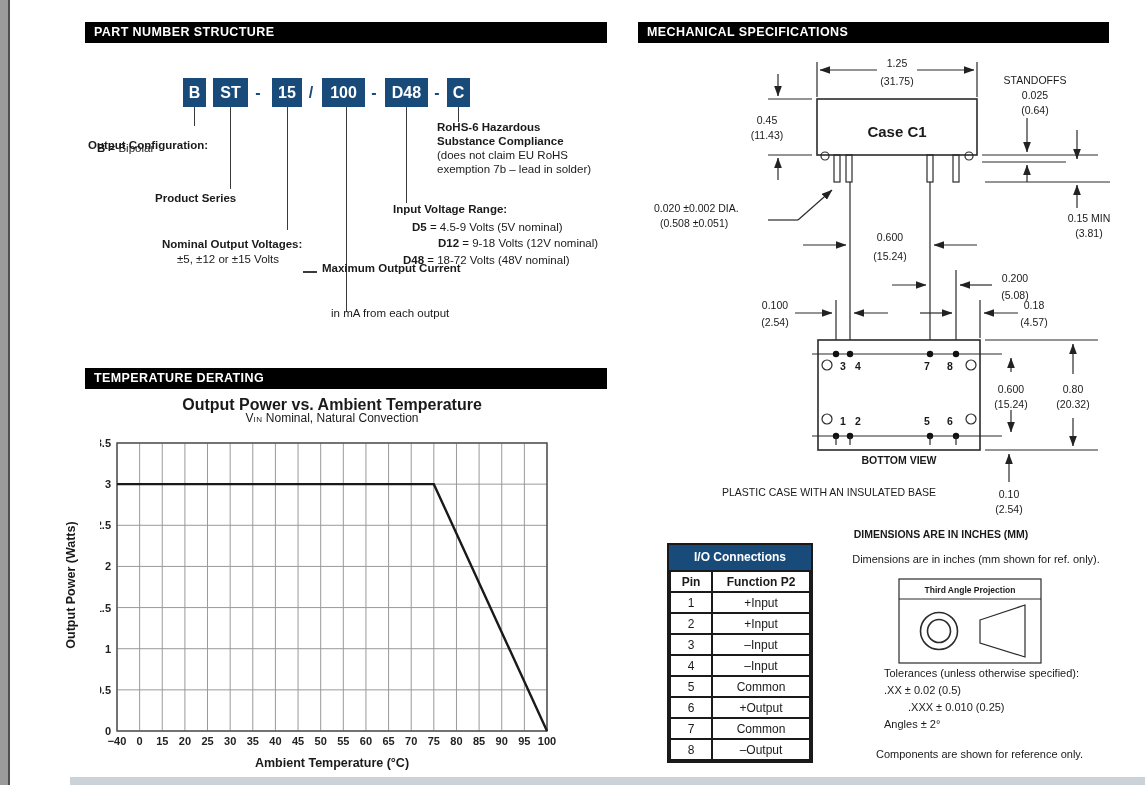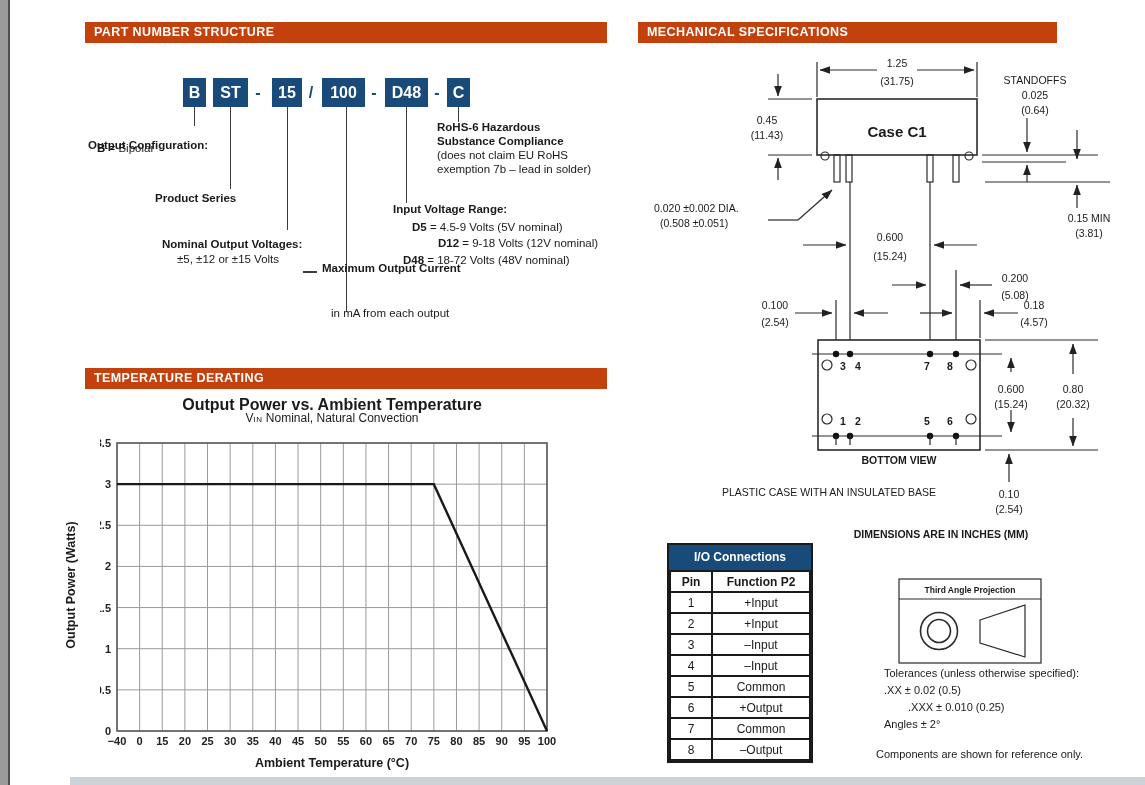--- a/index.html
+++ b/index.html
@@ -4,21 +4,21 @@
 <style>
   html,body{margin:0;padding:0;background:#ffffff;}
   #page{position:relative;width:1145px;height:785px;background:#ffffff;overflow:hidden;
         font-family:"Liberation Sans",sans-serif;color:#1a1a1a;}
   .abs{position:absolute;}
   
   #left-strip{left:0;top:0;width:8px;height:785px;background:#9b9b9b;}
   #left-line{left:8px;top:0;width:2px;height:785px;background:#4f4f4f;}
   #footer-bar{left:70px;top:777px;width:1075px;height:8px;background:#ccd3d8;}
   
-  .secbar{background:#c2410c;color:#ffffff;font-weight:bold;font-size:12.5px;
+  .secbar{background:#000000;color:#ffffff;font-weight:bold;font-size:12.5px;
           letter-spacing:.4px;line-height:21px;height:21px;padding-left:9px;box-sizing:border-box;}
   
   .pnbox{position:absolute;top:78px;height:29px;background:#184a7a;color:#fff;
          font-weight:bold;font-size:16px;text-align:center;line-height:29px;}
   .pnsep{position:absolute;top:78px;height:29px;color:#184a7a;font-weight:bold;
          font-size:16px;line-height:29px;text-align:center;width:12px;}
   .vline{position:absolute;width:1px;background:#3a3a3a;}
   .hdash{position:absolute;height:2px;background:#3a3a3a;}
   .lbl{position:absolute;font-size:11.5px;line-height:14px;white-space:nowrap;}
   .b{font-weight:bold;}
@@ -165,21 +165,21 @@
       <line x1="17" y1="49.14285714285717" x2="447" y2="49.14285714285717" stroke="#9a9a9a" stroke-width="1"></line>
       <text x="11" y="53.14285714285717" text-anchor="end">3</text>
       <line x1="17" y1="8" x2="447" y2="8" stroke="#9a9a9a" stroke-width="1"></line>
       <text x="11" y="12" text-anchor="end">3.5</text>
       <rect x="17" y="8" width="430" height="288" fill="none" stroke="#555555" stroke-width="1.5"></rect>
       <polyline points="17,49.14285714285717 333.8421052631579,49.14285714285717 447,296" fill="none" stroke="#1a1a1a" stroke-width="2.4"></polyline>
     </svg>
 
   <div class="abs axlabel" style="left:117px;top:756px;width:430px;text-align:center;">Ambient Temperature (°C)</div>
 
-  <div class="abs secbar" style="left:638px;top:22px;width:419px;">MECHANICAL SPECIFICATIONS</div>
+  <div class="abs secbar" style="left:638px;top:22px;width:471px;">MECHANICAL SPECIFICATIONS</div>
 
   <svg id="mech-svg" class="abs" style="left:640px;top:48px;" width="505" height="737" viewBox="0 0 505 737">
     <defs>
       <marker id="ah" markerWidth="9" markerHeight="6.6" refX="8.6" refY="3.3" orient="auto">
         <path d="M0,0 L9,3.3 L0,6.6 z" style="fill:#222;stroke:none"></path>
       </marker>
     </defs>
 
     <g>
       <rect class="thick" x="177" y="51" width="160" height="56"></rect>
@@ -374,18 +374,19 @@
             <td>Common</td>
           </tr>
       <tr>
             <td>8</td>
             <td>–Output</td>
           </tr>
     </tbody>
       </table>
   </div>
 
+  <div class="note" style="left:845px;top:551px;width:262px;text-align:center;">Dimensions are in inches (mm shown for ref. only).</div>
   <div class="note" style="left:884px;top:665px;">Tolerances (unless otherwise specified):</div>
   <div class="note" style="left:884px;top:682px;">.XX ± 0.02 (0.5)</div>
   <div class="note" style="left:884px;top:699px;margin-left:24px;">.XXX ± 0.010 (0.25)</div>
   <div class="note" style="left:884px;top:716px;">Angles ± 2°</div>
   <div class="note" style="left:876px;top:746px;">Components are shown for reference only.</div>
 </div>
 
 </body></html>

